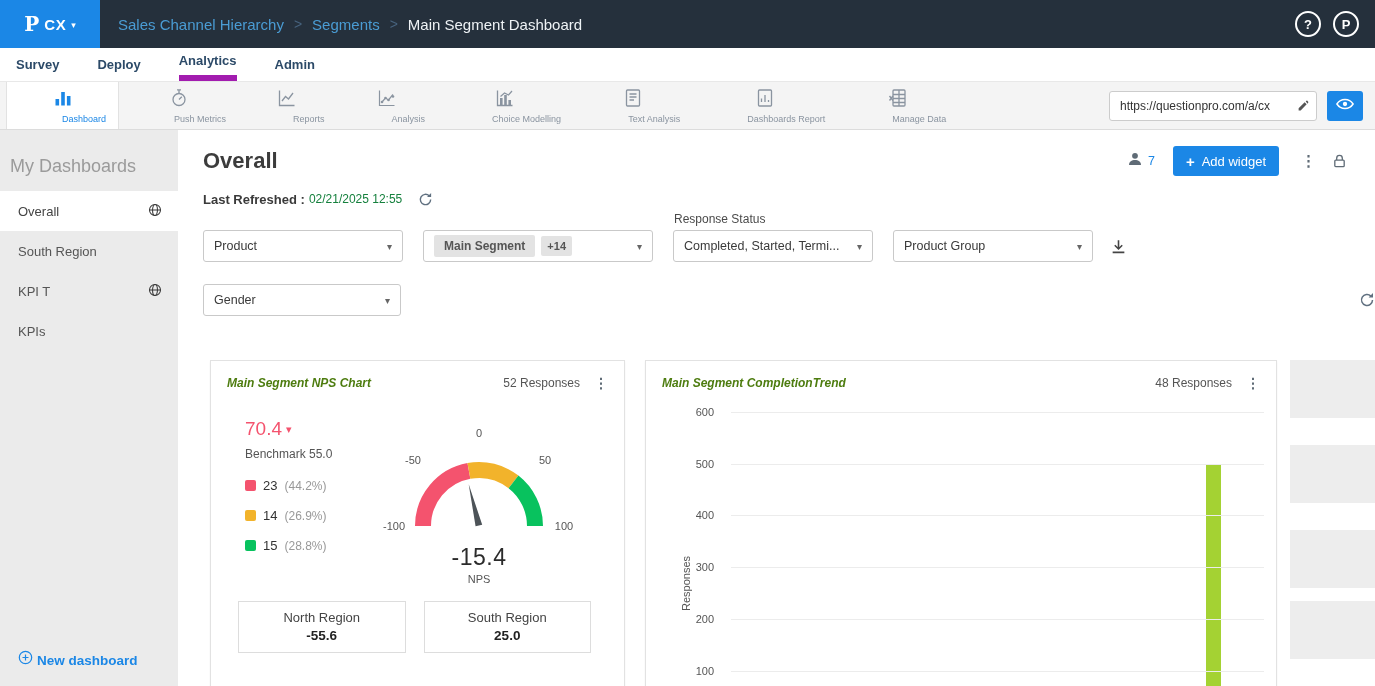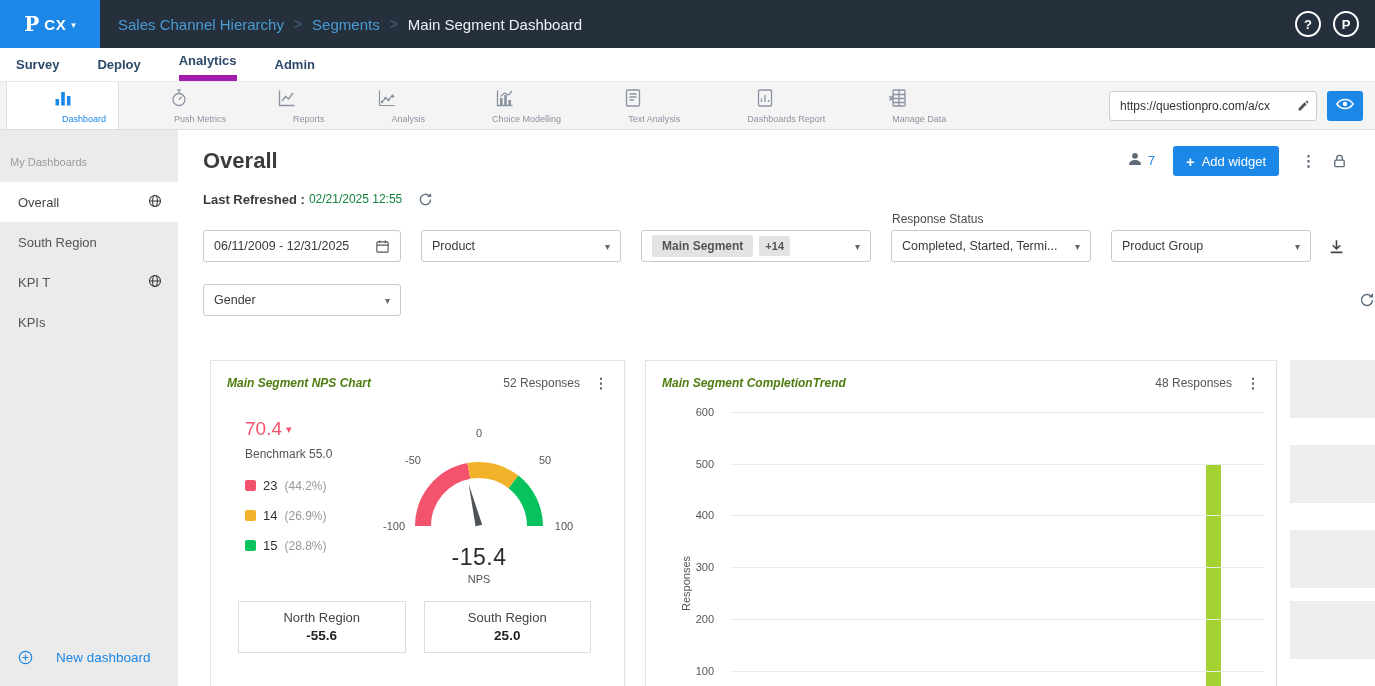--- a/index.html
+++ b/index.html
@@ -31,24 +31,24 @@
   .tool.active { background: #fff; border-left: 1px solid #e2e2e2; border-right: 1px solid #e2e2e2; color: #1b87e6; }
   .toolbar-spacer { flex: 1; }
   .url-wrap { position: relative; align-self: center; margin-right: 10px; }
   .url-input { width: 208px; height: 30px; border: 1px solid #ccc; border-radius: 3px; padding: 0 26px 0 10px; font-size: 12px; color: #333; font-family: inherit; background: #fff; }
   .pencil { position: absolute; right: 7px; top: 8px; cursor: pointer; display: inline-flex; }
   .eye-btn { width: 36px; height: 30px; background: #1b87e6; border: none; border-radius: 3px; display: flex; align-items: center; justify-content: center; align-self: center; margin-right: 12px; cursor: pointer; }
 
   
   .workspace { display: flex; height: 556px; }
   .sidebar { width: 178px; background: #ebebeb; position: relative; flex-shrink: 0; }
-  .sidebar-heading { color: #9b9b9b; font-size: 11px; padding: 26px 0 14px 10px; }
+  .sidebar-heading { color: #9b9b9b; font-size: 18px; padding: 26px 0 14px 10px; }
   .side-item { height: 40px; display: flex; align-items: center; justify-content: space-between; padding: 0 16px 0 18px; font-size: 13px; color: #555; cursor: pointer; }
   .side-item.active { background: #fff; color: #444; }
-  .new-dash { position: absolute; bottom: 18px; left: 18px; display: flex; align-items: flex-start; gap: 23px; color: #1b87e6; font-size: 13.5px; font-weight: normal; cursor: pointer; }
+  .new-dash { position: absolute; bottom: 18px; left: 18px; display: flex; align-items: flex-end; gap: 4px; color: #1b87e6; font-size: 13.5px; font-weight: bold; cursor: pointer; }
 
   
   .main { flex: 1; position: relative; background: #fff; }
   .title-row { display: flex; align-items: center; justify-content: space-between; padding: 16px 28px 0 25px; height: 46px; }
   .page-title { font-size: 22px; font-weight: 600; color: #3c3c3c; }
   .title-actions { display: flex; align-items: center; }
   .viewers { display: flex; align-items: center; gap: 5px; cursor: pointer; }
   .viewers-count { color: #1b87e6; font-size: 12.5px; }
   .add-widget { height: 30px; background: #1b87e6; color: #fff; border: none; border-radius: 3px; font-size: 13px; padding: 0 13px; display: flex; align-items: center; gap: 7px; cursor: pointer; font-family: inherit; margin-left: 18px; }
   .add-widget .plus { font-size: 15px; font-weight: bold; }
@@ -324,31 +324,20 @@
         <span class="lr-value">02/21/2025 12:55</span>
         <span class="refresh-ic">
             <svg width="15" height="15" viewBox="0 0 16 16">
               <path fill="none" stroke="#607080" stroke-width="1.5" d="M13.5 8a5.5 5.5 0 1 1-1.6-3.9"></path>
               <path fill="#607080" d="M14 1v4.4H9.6z"></path>
             </svg>
           </span>
       </div>
 
       <div class="filter-row row1">
-        <div class="picker w198">
-          <span>06/11/2009 - 12/31/2025</span>
-          <span class="cal-ic">
-              <svg width="15" height="15" viewBox="0 0 16 16">
-                <g fill="none" stroke="#555" stroke-width="1.2">
-                  <rect x="2" y="3" width="12" height="11" rx="1"></rect>
-                  <path d="M2 6.5h12M5 1.5v3M11 1.5v3"></path>
-                </g>
-              </svg>
-            </span>
-        </div>
         <div class="picker w200">
           <span>Product</span>
           <span class="caret">▾</span>
         </div>
         <div class="picker w230">
           <span class="chip">Main Segment</span>
           <span class="chip more">+14</span>
           <span class="caret">▾</span>
         </div>
         <div class="picker w200">

